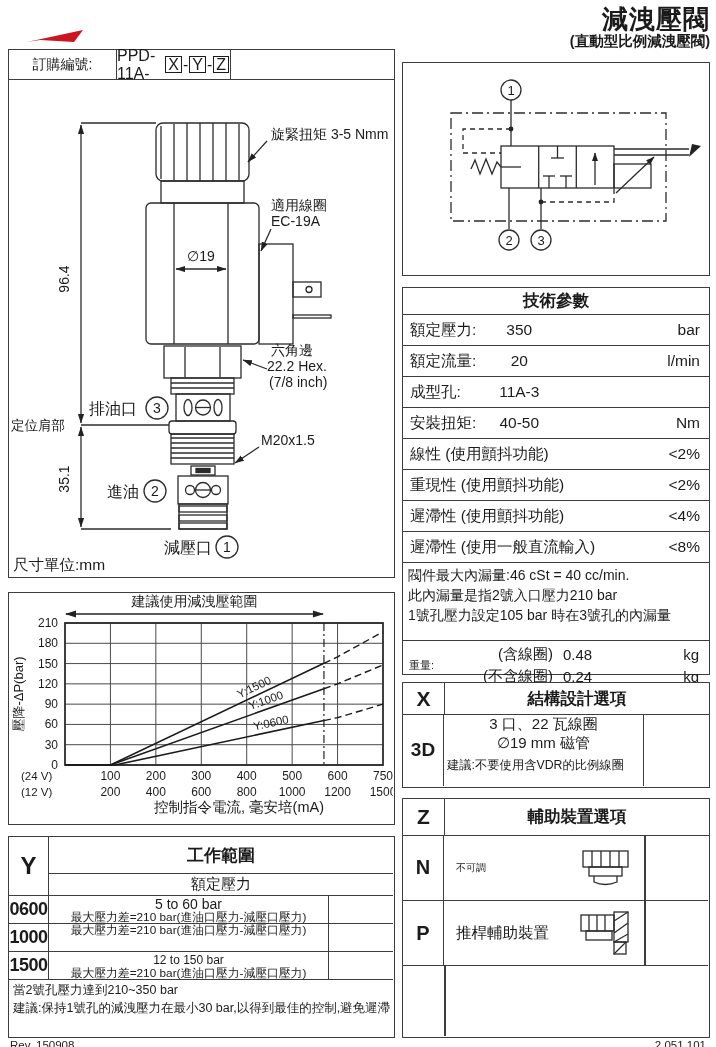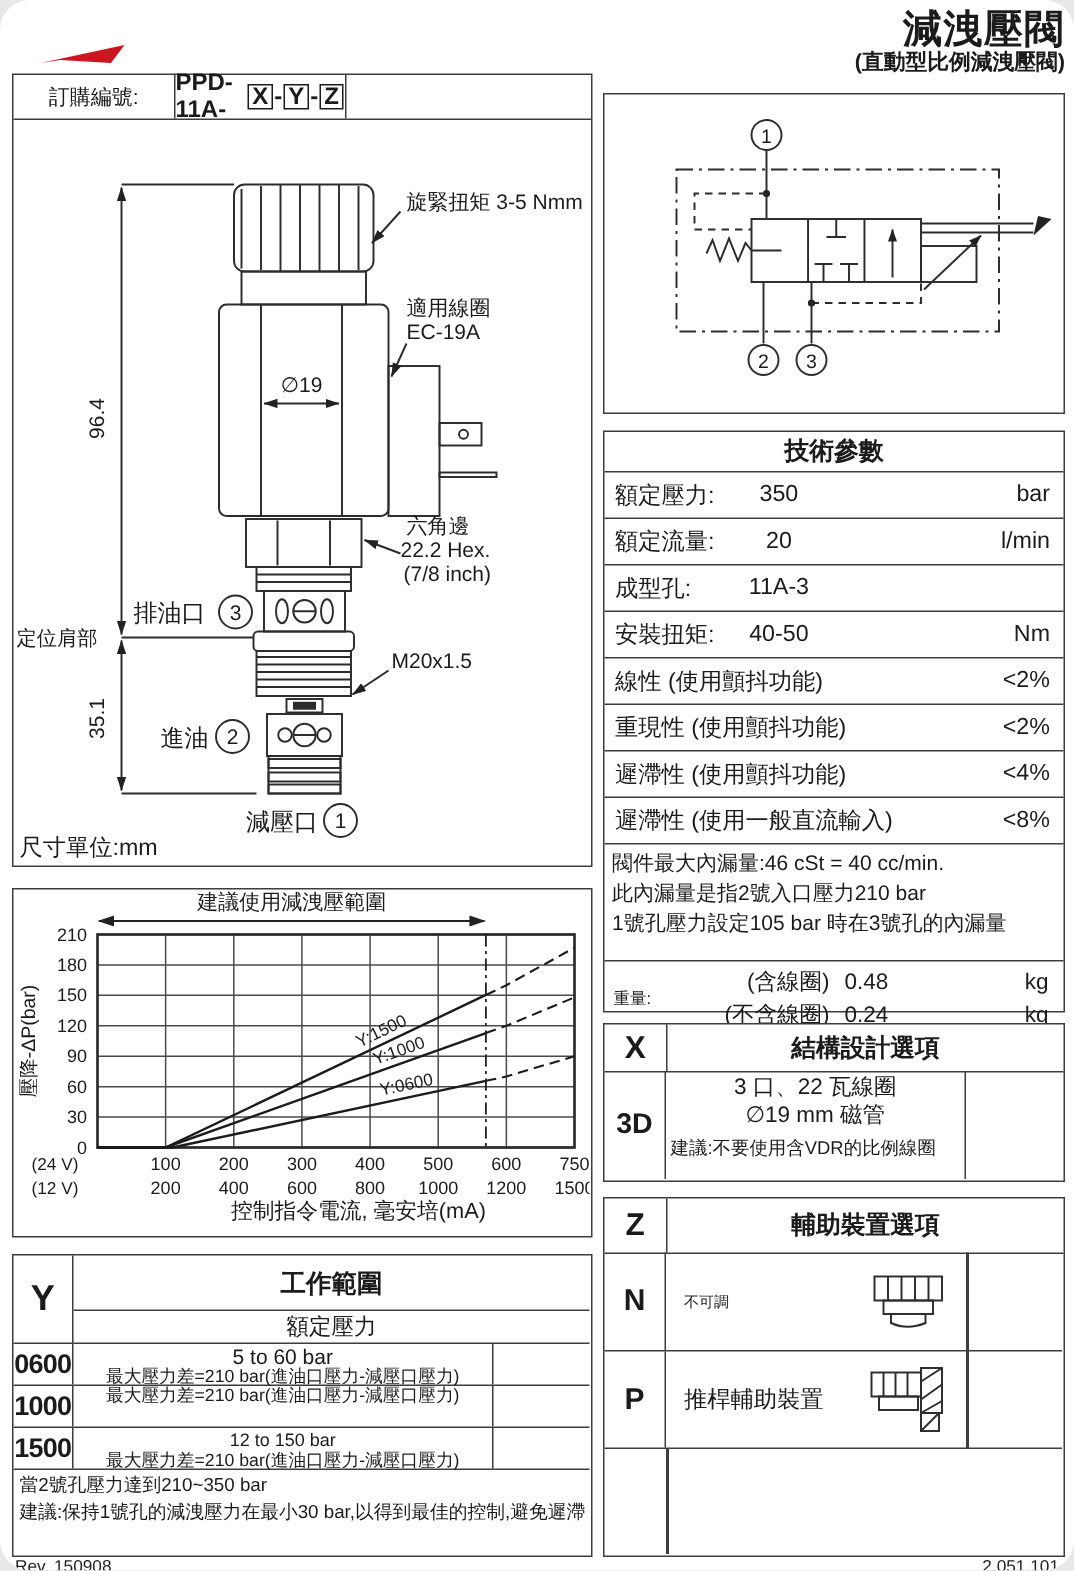--- a/index.html
+++ b/index.html
@@ -1,27 +1,27 @@
 <!DOCTYPE html>
 <html style="--brand-red: #cb1621;"><head>
 <meta charset="utf-8">
 <style>
   html,body{margin:0;padding:0;background:#e8e8e8;}
   .page{position:relative;width:716px;height:1047px;background:#fff;
-        font-family:"Liberation Sans",sans-serif;color:#1b1b1b;overflow:hidden;border-radius:20px;}
+        font-family:"Liberation Sans",sans-serif;color:#1b1b1b;overflow:hidden;}
   .box{position:absolute;border:1.6px solid #3d3d3d;background:#fff;box-sizing:border-box;}
   .abs{position:absolute;box-sizing:border-box;}
   svg text{font-family:"Liberation Sans",sans-serif;}
   
   .doc-title{position:absolute;top:2px;right:6px;font-size:26px;font-weight:bold;letter-spacing:1px;}
   .doc-subtitle{position:absolute;top:32px;right:6px;font-size:14.5px;font-weight:bold;}
   
   .order-row{display:flex;height:29px;border-bottom:1.6px solid #3d3d3d;align-items:stretch;}
   .order-row .c1{width:107px;border-right:1.6px solid #3d3d3d;display:flex;align-items:center;justify-content:center;font-size:14px;}
-  .order-row .c2{width:113px;border-right:1.6px solid #3d3d3d;display:flex;align-items:center;justify-content:center;font-size:16px;font-weight:bold;}
+  .order-row .c2{width:113px;border-right:1.6px solid #3d3d3d;display:flex;align-items:center;justify-content:center;font-size:16px;font-weight:normal;}
   .order-row .c3{flex:1;}
   .codebox{display:inline-block;border:1.7px solid #1b1b1b;padding:0 2px;line-height:15px;margin:0 1px;}
   
   .t-head{height:26px;border-bottom:1.4px solid #3d3d3d;display:flex;align-items:center;justify-content:center;font-size:16.5px;font-weight:bold;}
   .t-row{position:relative;height:30px;border-bottom:1.4px solid #3d3d3d;display:flex;align-items:center;font-size:15.5px;}
   .t-row .lab{padding-left:7px;}
   .t-row .val{position:absolute;left:22%;width:32%;text-align:center;}
   .t-row .unit{margin-left:auto;padding-right:9px;}
   .t-note{height:74px;border-bottom:1.4px solid #3d3d3d;padding:3px 0 0 5px;font-size:14px;line-height:1.42;}
   .t-weight{height:48px;display:flex;align-items:center;}

